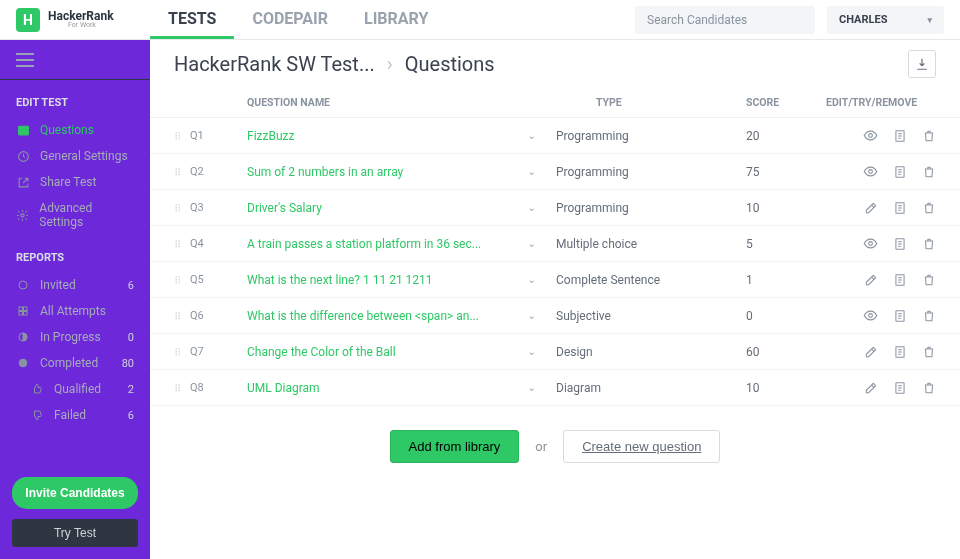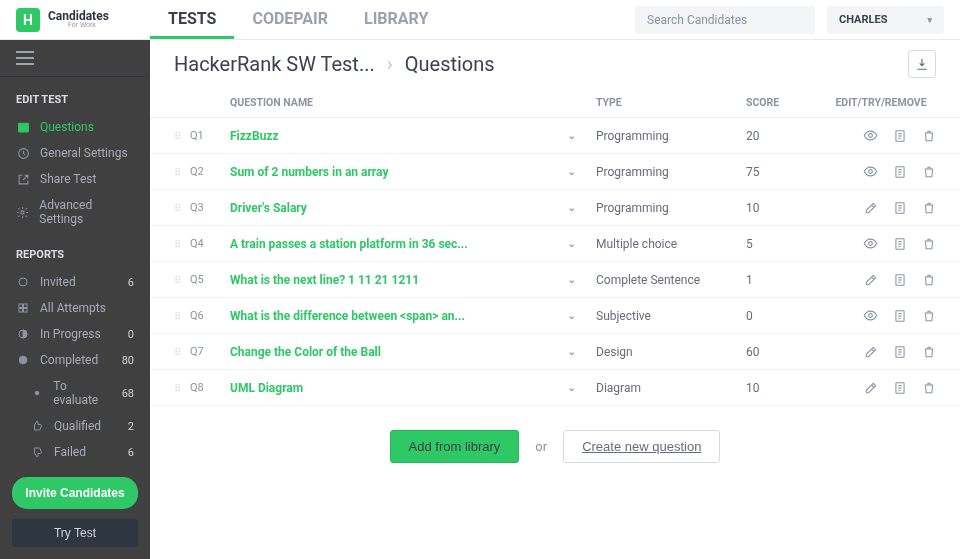--- a/index.html
+++ b/index.html
@@ -10,21 +10,21 @@
 .logo-text { display: flex; flex-direction: column; line-height: 1; }
 .logo-text .brand { font-weight: 700; font-size: 12px; color: #2c3441; }
 .logo-text .sub { font-size: 7px; color: #999; padding-left: 20px; }
 .topnav { display: flex; height: 100%; }
 .topnav-item { padding: 0 18px; display: flex; align-items: center; font-size: 16px; font-weight: 700; color: #9aa2ad; cursor: pointer; border-bottom: 3px solid transparent; }
 .topnav-item.active { border-bottom-color: #2ec866; color: #39424e; }
 .top-spacer { flex: 1; }
 .search-box { background: #f3f5f7; border-radius: 3px; height: 28px; padding: 0 12px; font-size: 12px; color: #8a94a0; display: flex; align-items: center; width: 180px; margin-right: 12px; }
 .user-dd { background: #f3f5f7; border-radius: 3px; height: 28px; padding: 0 12px; display: flex; align-items: center; font-size: 11px; color: #39424e; font-weight: 700; gap: 40px; cursor: pointer; }
 .shell { display: flex; height: 519px; }
-.sidebar { width: 150px; background: #404040; color: #aab2bd; position: relative; display: flex; flex-direction: column; }
+.sidebar { width: 150px; background: #6d28d9; color: #aab2bd; position: relative; display: flex; flex-direction: column; }
 .hamburger-row { height: 40px; display: flex; align-items: center; padding-left: 16px; border-bottom: 1px solid #2e3642; }
 .hamburger { width: 18px; height: 14px; display: flex; flex-direction: column; justify-content: space-between; cursor: pointer; }
 .hamburger span { height: 2px; background: #9aa4b0; }
 .side-section-title { font-size: 11px; font-weight: 700; color: #d9dee4; padding: 16px 16px 8px; }
 .side-item { display: flex; align-items: center; padding: 6px 16px; font-size: 12px; color: #a5adb8; cursor: pointer; gap: 10px; }
 .side-item.active { color: #2ec866; }
 .side-item.active .side-icon svg { stroke: #2ec866; fill: #2ec866; }
 .side-icon { width: 14px; height: 14px; display: flex; align-items: center; justify-content: center; }
 .side-icon svg { stroke: #8a94a0; fill: none; }
 .side-item .count { margin-left: auto; font-size: 11px; color: #cdd4db; }
@@ -34,48 +34,48 @@
 .btn-try { background: #2e3642; color: #cdd4db; border: none; border-radius: 3px; height: 28px; font-size: 12px; cursor: pointer; }
 .main { flex: 1; background: #fff; display: flex; flex-direction: column; overflow: hidden; }
 .crumb-row { height: 48px; display: flex; align-items: center; padding: 0 24px; }
 .crumb-row h1 { font-size: 20px; font-weight: 400; color: #39424e; display: flex; align-items: center; gap: 12px; }
 .crumb-row .sep { color: #c0c7ce; }
 .crumb-spacer { flex: 1; }
 .download-btn { width: 28px; height: 28px; border: 1px solid #d5dbe0; border-radius: 3px; display: flex; align-items: center; justify-content: center; cursor: pointer; background: #fff; }
 .table-head { display: flex; padding: 8px 24px; font-size: 10.5px; font-weight: 700; color: #8a94a0; border-bottom: 1px solid #eef0f2; }
 .col-drag { width: 16px; }
 .col-q { width: 40px; }
-.col-name { flex: 1; }
+.col-name { flex: 1; margin-left: 17px; }
 .col-type { width: 150px; }
 .col-score { width: 80px; }
-.col-actions { width: 110px; text-align: center; }
+.col-actions { width: 110px; text-align: left; }
 .row { display: flex; align-items: center; padding: 10px 24px; border-bottom: 1px solid #f2f4f6; font-size: 12px; }
 .row .col-q { color: #8a94a0; font-size: 11px; }
-.row .col-name { color: #2ec866; font-weight: 700; display: flex; align-items: center; gap: 8px; }
+.row .col-name { color: #2ec866; font-weight: 400; display: flex; align-items: center; gap: 8px; }
 .row .col-name .name-text { max-width: 250px; overflow: hidden; text-overflow: ellipsis; white-space: nowrap; }
 .row .col-type { color: #646d79; }
-.row .col-score { color: #646d79; }
+.row .col-score { color: #646d79; margin-left: 40px; }
 .row .col-actions { display: flex; justify-content: flex-end; gap: 14px; }
 .drag-handle { color: #d5dbe0; font-size: 10px; cursor: grab; }
 .chev { color: #9aa4b0; font-size: 10px; cursor: pointer; margin-left:auto; margin-right:20px; }
 .action-icon { width: 15px; height: 15px; cursor: pointer; display: flex; align-items: center; justify-content: center; }
 .action-icon svg { stroke: #8a94a0; fill: none; }
 .button-row { display: flex; align-items: center; justify-content: center; gap: 16px; padding: 24px 0; }
-.btn-primary { background: #2ec866; color: #404040; border: 1px solid #27b55a; border-radius: 3px; padding: 8px 18px; font-size: 13px; cursor: pointer; }
+.btn-primary { background: #2ec866; color: #000000; border: 1px solid #27b55a; border-radius: 3px; padding: 8px 18px; font-size: 13px; cursor: pointer; }
 .btn-secondary { background: #fff; color: #646d79; border: 1px solid #d5dbe0; border-radius: 3px; padding: 8px 18px; font-size: 13px; cursor: pointer; text-decoration: underline; }
 .or-text { color: #8a94a0; font-size: 13px; }
 </style>
 </head>
 <body>
 
 <div class="topbar">
   <div class="logo-area">
     <div class="logo-mark">H</div>
     <div class="logo-text">
-      <span class="brand">Candidates</span>
+      <span class="brand">HackerRank</span>
       <span class="sub">For Work</span>
     </div>
   </div>
   <div class="topnav" id="topnav">
       <div class="topnav-item active">TESTS</div>
       <div class="topnav-item">CODEPAIR</div>
       <div class="topnav-item">LIBRARY</div>
     </div>
   <div class="top-spacer"></div>
   <div class="search-box">
@@ -172,29 +172,20 @@
           <span class="side-icon">
             <svg width="12" height="12" viewBox="0 0 24 24">
               <circle cx="12" cy="12" r="8" fill="#8a94a0"></circle>
             </svg>
           </span>
           <span>Completed</span>
           <span class="count">80</span>
         </div>
         <div class="side-item sub">
           <span class="side-icon">
-            <svg width="10" height="10" viewBox="0 0 24 24">
-              <circle cx="12" cy="12" r="5" fill="#8a94a0"></circle>
-            </svg>
-          </span>
-          <span>To evaluate</span>
-          <span class="count">68</span>
-        </div>
-        <div class="side-item sub">
-          <span class="side-icon">
             <svg width="12" height="12" viewBox="0 0 24 24" stroke-width="2">
               <path d="M7 20V10M7 10l5-8c1 0 2 1 2 3v4h5c1 0 2 1 1.5 2.5l-2 7c-.3 1-1 1.5-2 1.5H7"></path>
             </svg>
           </span>
           <span>Qualified</span>
           <span class="count">2</span>
         </div>
         <div class="side-item sub">
           <span class="side-icon">
             <svg width="12" height="12" viewBox="0 0 24 24" stroke-width="2">

